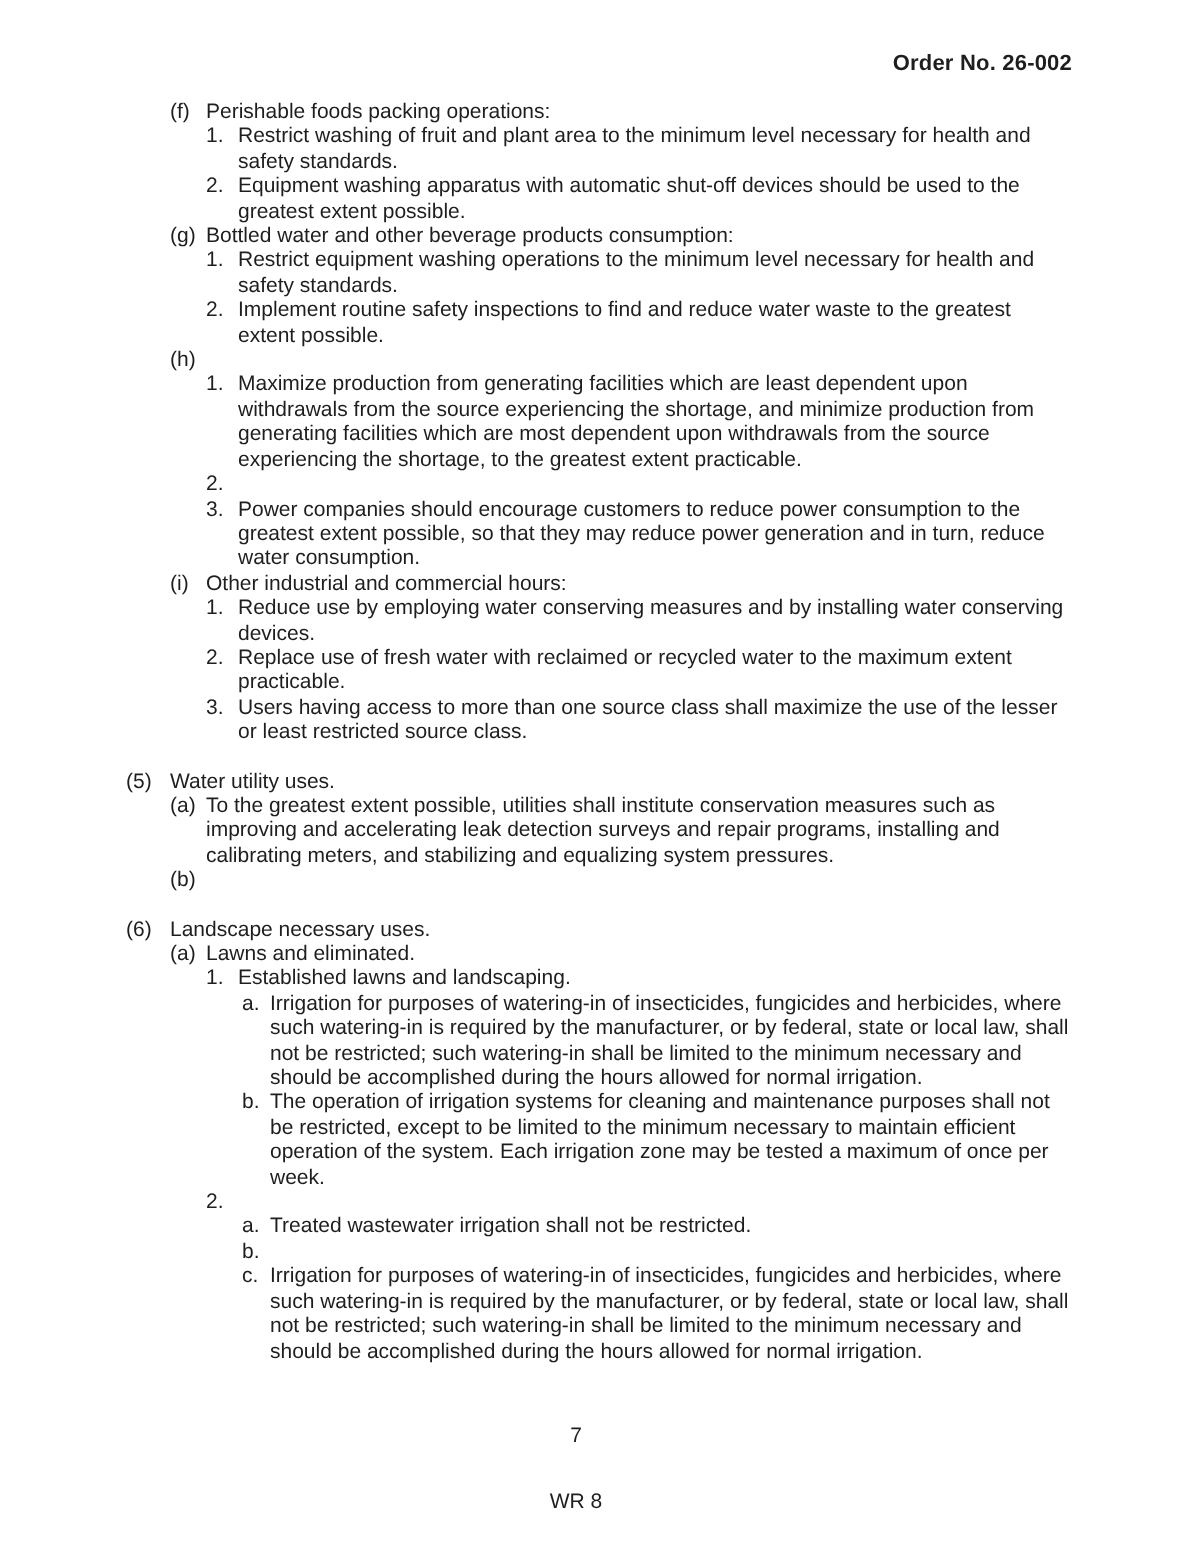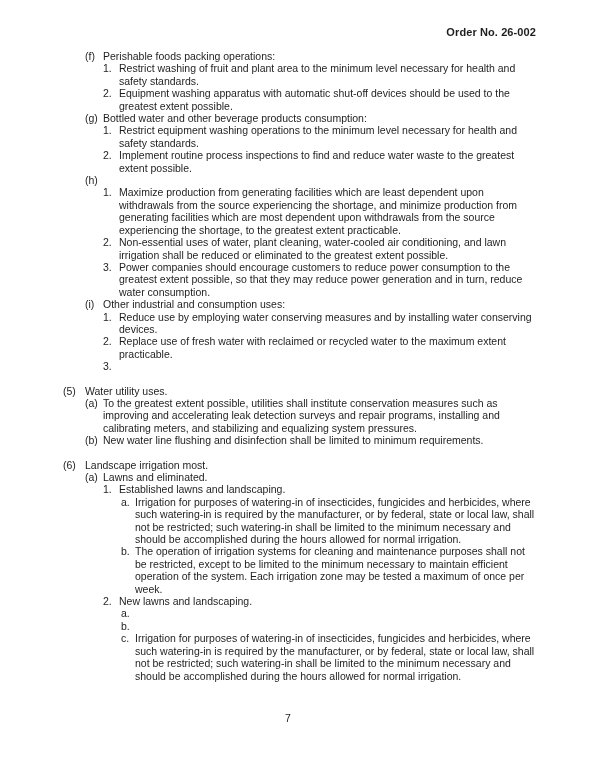--- a/index.html
+++ b/index.html
@@ -84,95 +84,95 @@
       <div class="doc-item lvl1">
         <span class="marker">(g)</span>
         <span class="text">Bottled water and other beverage products consumption:</span>
       </div>
       <div class="doc-item lvl2">
         <span class="marker">1.</span>
         <span class="text">Restrict equipment washing operations to the minimum level necessary for health and safety standards.</span>
       </div>
       <div class="doc-item lvl2">
         <span class="marker">2.</span>
-        <span class="text">Implement routine process inspections to find and reduce water waste to the greatest extent possible.</span>
+        <span class="text">Implement routine safety inspections to find and reduce water waste to the greatest extent possible.</span>
       </div>
       <div class="doc-item lvl1">
         <span class="marker">(h)</span>
       </div>
       <div class="doc-item lvl2">
         <span class="marker">1.</span>
         <span class="text">Maximize production from generating facilities which are least dependent upon withdrawals from the source experiencing the shortage, and minimize production from generating facilities which are most dependent upon withdrawals from the source experiencing the shortage, to the greatest extent practicable.</span>
       </div>
       <div class="doc-item lvl2">
         <span class="marker">2.</span>
-        <span class="text">Non-essential uses of water, plant cleaning, water-cooled air conditioning, and lawn irrigation shall be reduced or eliminated to the greatest extent possible.</span>
       </div>
       <div class="doc-item lvl2">
         <span class="marker">3.</span>
         <span class="text">Power companies should encourage customers to reduce power consumption to the greatest extent possible, so that they may reduce power generation and in turn, reduce water consumption.</span>
       </div>
       <div class="doc-item lvl1">
         <span class="marker">(i)</span>
-        <span class="text">Other industrial and consumption uses:</span>
+        <span class="text">Other industrial and commercial hours:</span>
       </div>
       <div class="doc-item lvl2">
         <span class="marker">1.</span>
         <span class="text">Reduce use by employing water conserving measures and by installing water conserving devices.</span>
       </div>
       <div class="doc-item lvl2">
         <span class="marker">2.</span>
         <span class="text">Replace use of fresh water with reclaimed or recycled water to the maximum extent practicable.</span>
       </div>
       <div class="doc-item lvl2">
         <span class="marker">3.</span>
+        <span class="text">Users having access to more than one source class shall maximize the use of the lesser or least restricted source class.</span>
       </div>
       <div class="doc-item lvl0 gap">
         <span class="marker">(5)</span>
         <span class="text">Water utility uses.</span>
       </div>
       <div class="doc-item lvl1">
         <span class="marker">(a)</span>
         <span class="text">To the greatest extent possible, utilities shall institute conservation measures such as improving and accelerating leak detection surveys and repair programs, installing and calibrating meters, and stabilizing and equalizing system pressures.</span>
       </div>
       <div class="doc-item lvl1">
         <span class="marker">(b)</span>
-        <span class="text">New water line flushing and disinfection shall be limited to minimum requirements.</span>
       </div>
       <div class="doc-item lvl0 gap">
         <span class="marker">(6)</span>
-        <span class="text">Landscape irrigation most.</span>
+        <span class="text">Landscape necessary uses.</span>
       </div>
       <div class="doc-item lvl1">
         <span class="marker">(a)</span>
         <span class="text">Lawns and eliminated.</span>
       </div>
       <div class="doc-item lvl2">
         <span class="marker">1.</span>
         <span class="text">Established lawns and landscaping.</span>
       </div>
       <div class="doc-item lvl3">
         <span class="marker">a.</span>
         <span class="text">Irrigation for purposes of watering-in of insecticides, fungicides and herbicides, where such watering-in is required by the manufacturer, or by federal, state or local law, shall not be restricted; such watering-in shall be limited to the minimum necessary and should be accomplished during the hours allowed for normal irrigation.</span>
       </div>
       <div class="doc-item lvl3">
         <span class="marker">b.</span>
         <span class="text">The operation of irrigation systems for cleaning and maintenance purposes shall not be restricted, except to be limited to the minimum necessary to maintain efficient operation of the system. Each irrigation zone may be tested a maximum of once per week.</span>
       </div>
       <div class="doc-item lvl2">
         <span class="marker">2.</span>
-        <span class="text">New lawns and landscaping.</span>
       </div>
       <div class="doc-item lvl3">
         <span class="marker">a.</span>
+        <span class="text">Treated wastewater irrigation shall not be restricted.</span>
       </div>
       <div class="doc-item lvl3">
         <span class="marker">b.</span>
       </div>
       <div class="doc-item lvl3">
         <span class="marker">c.</span>
         <span class="text">Irrigation for purposes of watering-in of insecticides, fungicides and herbicides, where such watering-in is required by the manufacturer, or by federal, state or local law, shall not be restricted; such watering-in shall be limited to the minimum necessary and should be accomplished during the hours allowed for normal irrigation.</span>
       </div>
     </div>
 
   <div class="page-number">7</div>
 
+  <div class="footer-label">WR 8</div>
 </div>
 
 </body></html>

